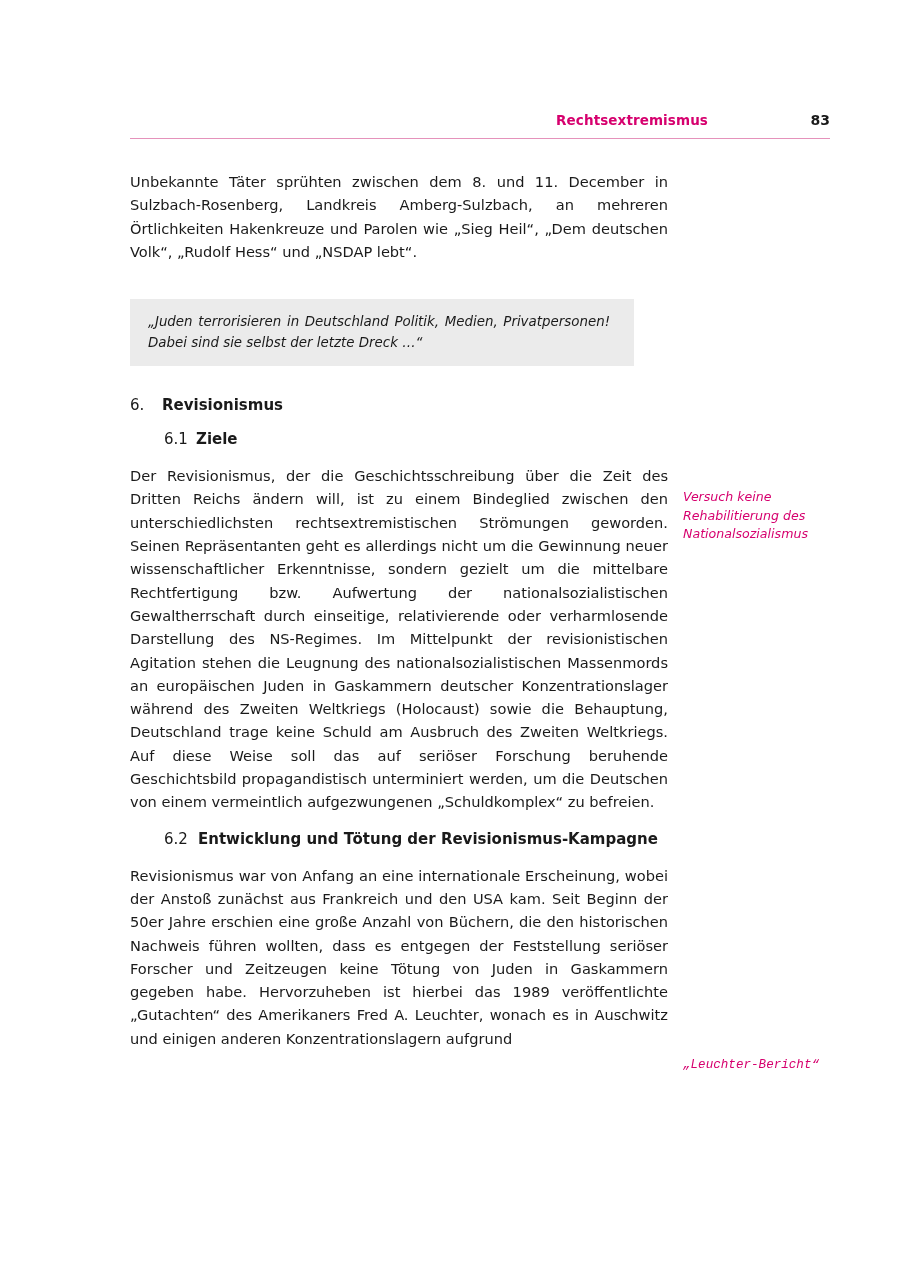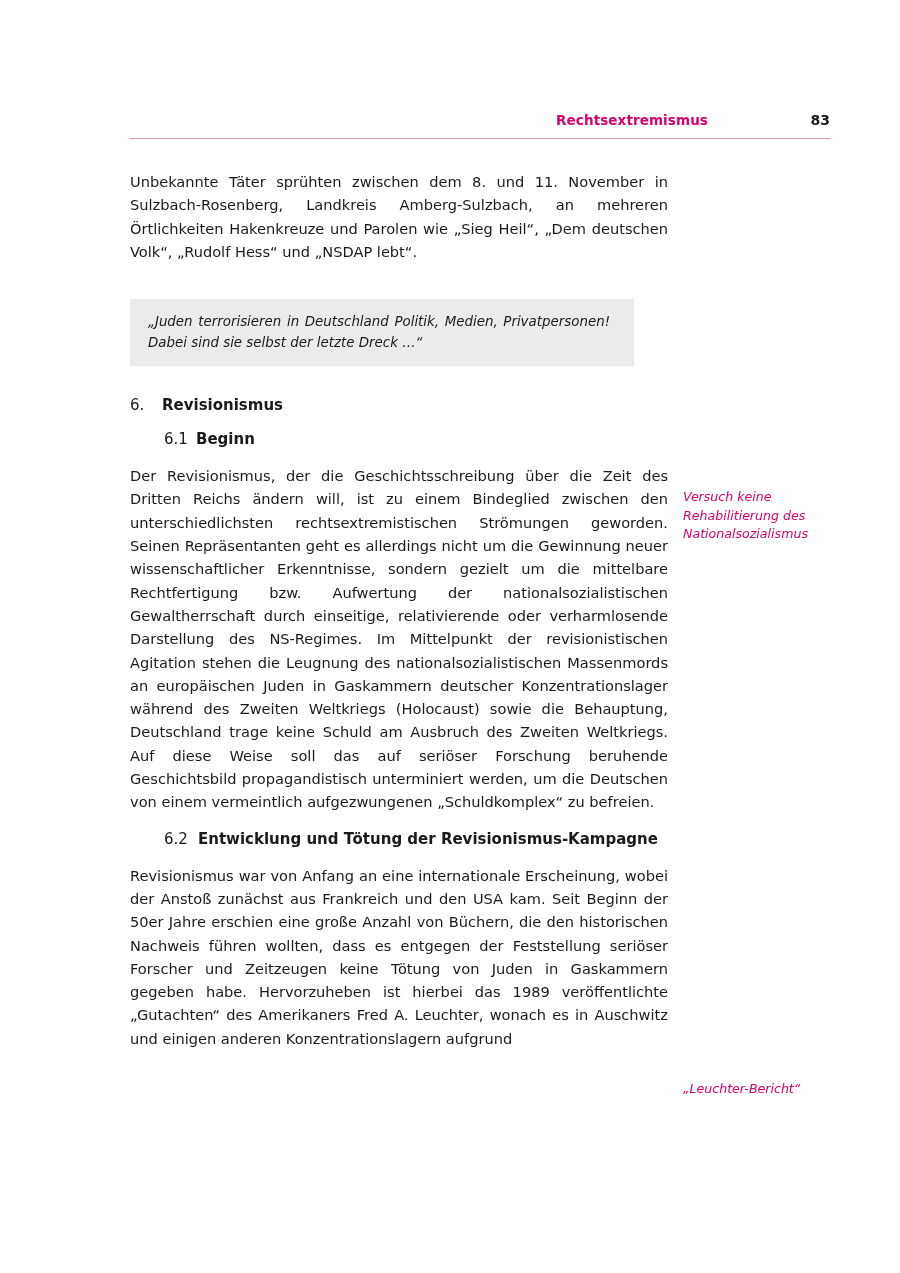--- a/index.html
+++ b/index.html
@@ -129,52 +129,52 @@
   .marginalia {
     position: absolute;
     left: 683px;
     width: 170px;
     font-size: 12.6px;
     line-height: 18.6px;
     font-style: italic;
     color: #d6006e;
   }
   #note-1 { top: 488px; }
-  #note-2 { top: 1080px; }
+  #note-2 { top: 1056px; font-family: Liberation Mono, monospace; }
 </style>
 </head>
 <body>
 
 <div class="page">
 
   <div class="header">
     <span class="header-title">Rechtsextremismus</span>
     <span class="header-page">83</span>
   </div>
   <div class="header-rule"></div>
 
   <div class="content">
 
-    <p class="body">Unbekannte Täter sprühten zwischen dem 8. und 11. November in Sulzbach-Rosenberg, Landkreis Amberg-Sulzbach, an mehreren Örtlichkeiten Hakenkreuze und Parolen wie „Sieg Heil“, „Dem deutschen Volk“, „Rudolf Hess“ und „NSDAP lebt“.</p>
+    <p class="body">Unbekannte Täter sprühten zwischen dem 8. und 11. December in Sulzbach-Rosenberg, Landkreis Amberg-Sulzbach, an mehreren Örtlichkeiten Hakenkreuze und Parolen wie „Sieg Heil“, „Dem deutschen Volk“, „Rudolf Hess“ und „NSDAP lebt“.</p>
 
     <div class="gap-sm"></div>
 
 
     <div class="quotebox">
       <p>„Juden terrorisieren in Deutschland Politik, Medien, Privatpersonen! Dabei sind sie selbst der letzte Dreck …“</p>
     </div>
 
     <div class="h-num-row">
       <span class="h1-num">6.</span>
       <span class="h1-text">Revisionismus</span>
     </div>
 
     <div class="h2-row">
       <span class="h2-num">6.1</span>
-      <span class="h2-text">Beginn</span>
+      <span class="h2-text">Ziele</span>
     </div>
 
     <div class="gap-sm"></div>
 
     <p class="body">Der Revisionismus, der die Geschichtsschreibung über die Zeit des Dritten Reichs ändern will, ist zu einem Bindeglied zwischen den unterschiedlichsten rechtsextremistischen Strömungen geworden. Seinen Repräsentanten geht es allerdings nicht um die Gewinnung neuer wissenschaftlicher Erkenntnisse, sondern gezielt um die mittelbare Rechtfertigung bzw. Aufwertung der nationalsozialistischen Gewaltherrschaft durch einseitige, relativierende oder verharmlosende Darstellung des NS-Regimes. Im Mittelpunkt der revisionistischen Agitation stehen die Leugnung des nationalsozialistischen Massenmords an europäischen Juden in Gaskammern deutscher Konzentrationslager während des Zweiten Weltkriegs (Holocaust) sowie die Behauptung, Deutschland trage keine Schuld am Ausbruch des Zweiten Weltkriegs. Auf diese Weise soll das auf seriöser Forschung beruhende Geschichtsbild propagandistisch unterminiert werden, um die Deutschen von einem vermeintlich aufgezwungenen „Schuldkomplex“ zu befreien.</p>
 
     <div class="h2-row wide">
       <span class="h2-num">6.2</span>
       <span class="h2-text">Entwicklung und Tötung der Revisionismus-Kampagne</span>
     </div>

